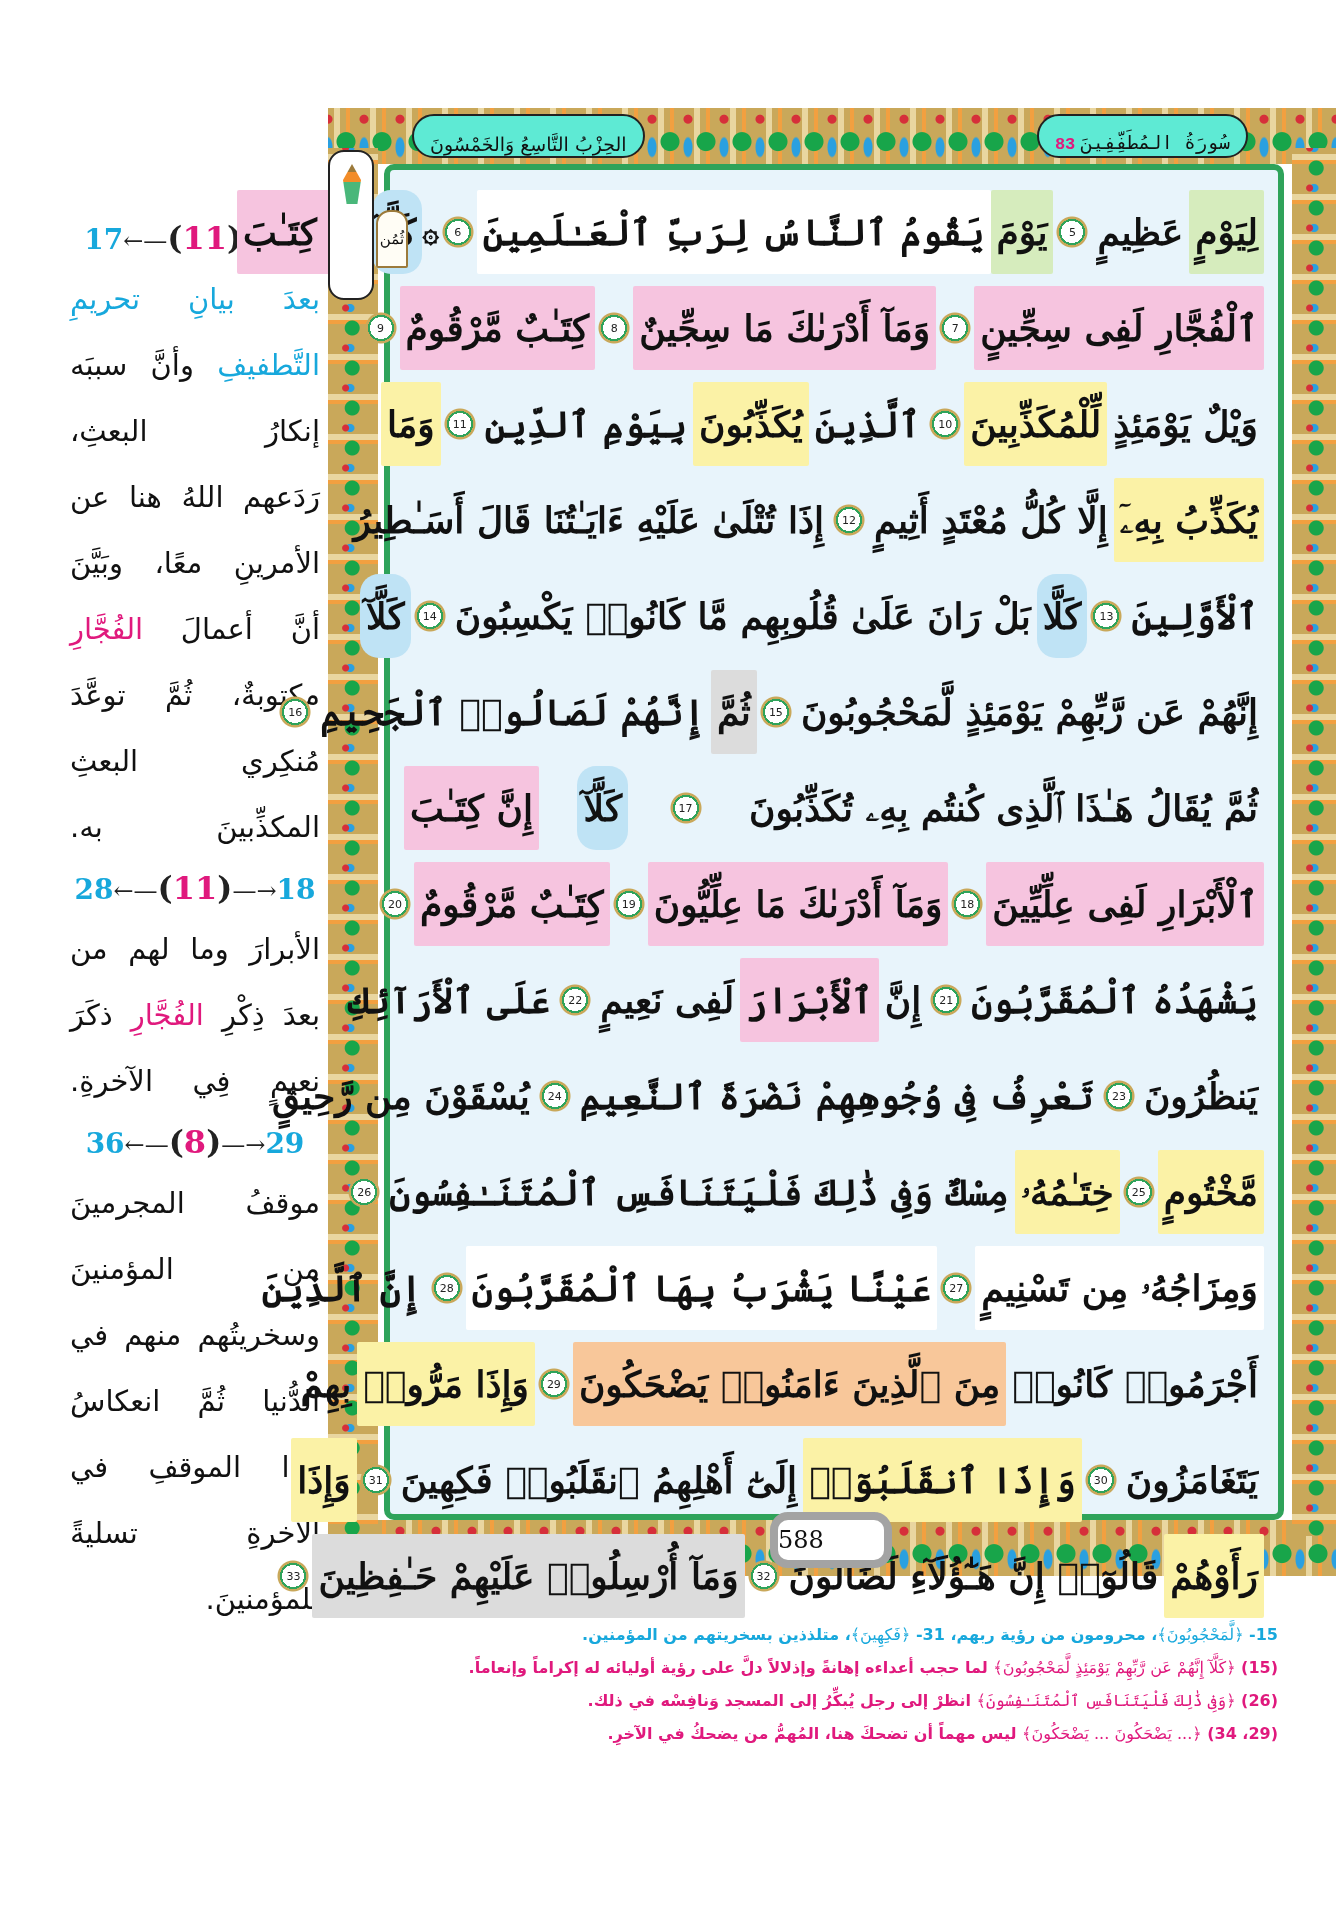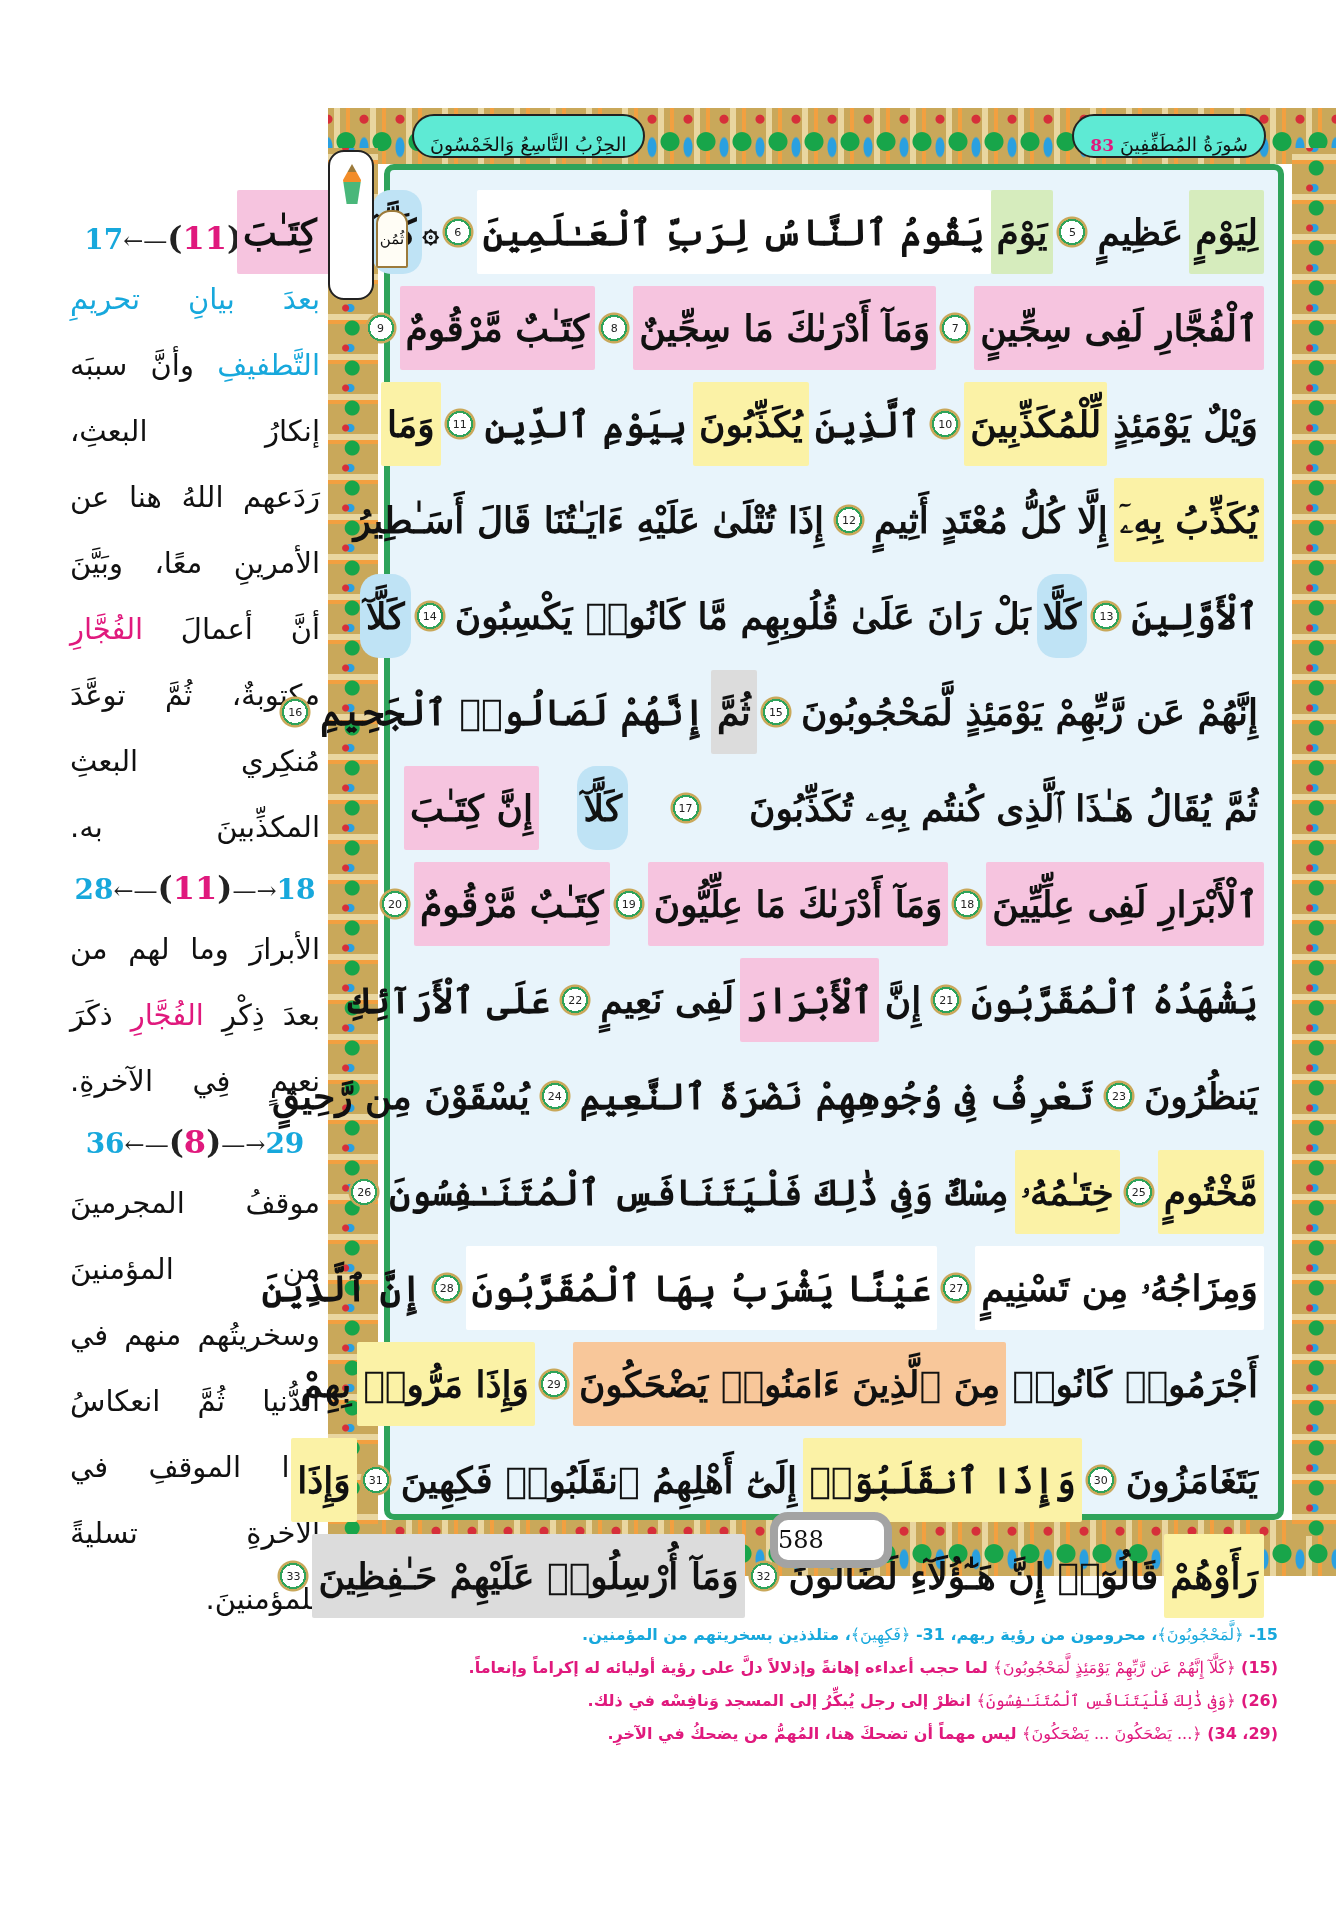--- a/index.html
+++ b/index.html
@@ -38,21 +38,21 @@
   }
   .border-right { right: 0; }
   .border-left-strip { left: 0; width: 50px; }
 
   .header-cartouche {
     position: absolute; top: 6px; height: 44px; padding: 8px 16px;
     background: #5eead4; border: 2px solid #222; border-radius: 22px;
     font-family: "DejaVu Serif", serif; font-size: 19px; line-height: 40px; direction: rtl; white-space: nowrap;
   }
   .cartouche-left { left: 84px; }
-  .cartouche-right { right: 70px; }
+  .cartouche-right { right: 88px; font-family: Liberation Mono, monospace; }
   .cartouche-right .surah-num { color: #e0197d; font-weight: bold; margin-right: 6px; font-size: 17px; }
 
   .thumn-box {
     position: absolute; left: 0; top: 42px; width: 46px; height: 150px;
     background: #fff; border: 2px solid #222; border-radius: 16px; z-index: 3;
   }
   .thumn-orn { position: absolute; left: 13px; top: 12px; width: 18px; height: 40px;
     background: linear-gradient(180deg, #9c7a3a 0 20%, #f28c28 20% 45%, #49b77a 45% 100%);
     clip-path: polygon(50% 0, 100% 40%, 80% 100%, 20% 100%, 0 40%); }
   .thumn-arch { position: absolute; left: 6px; top: 58px; width: 32px; height: 58px;

